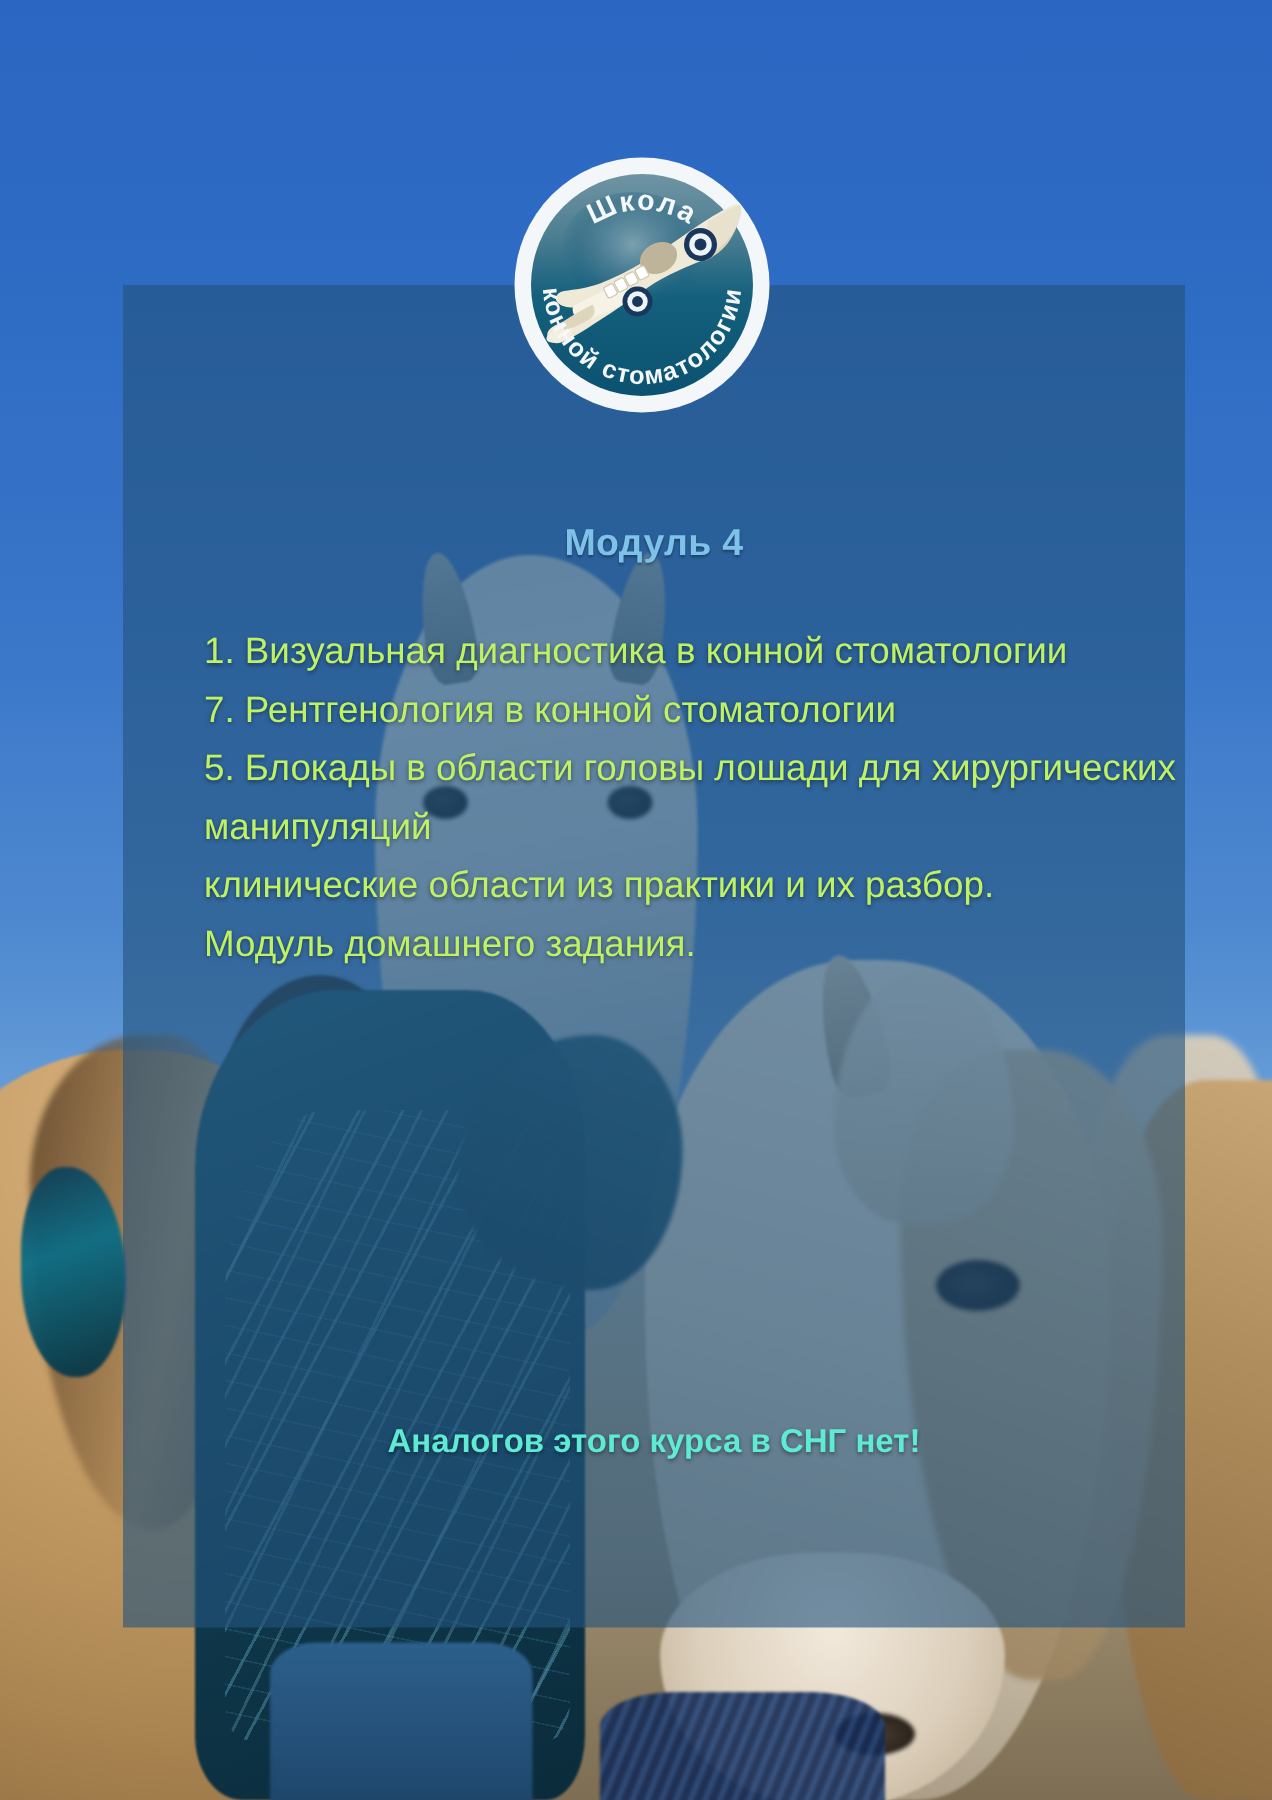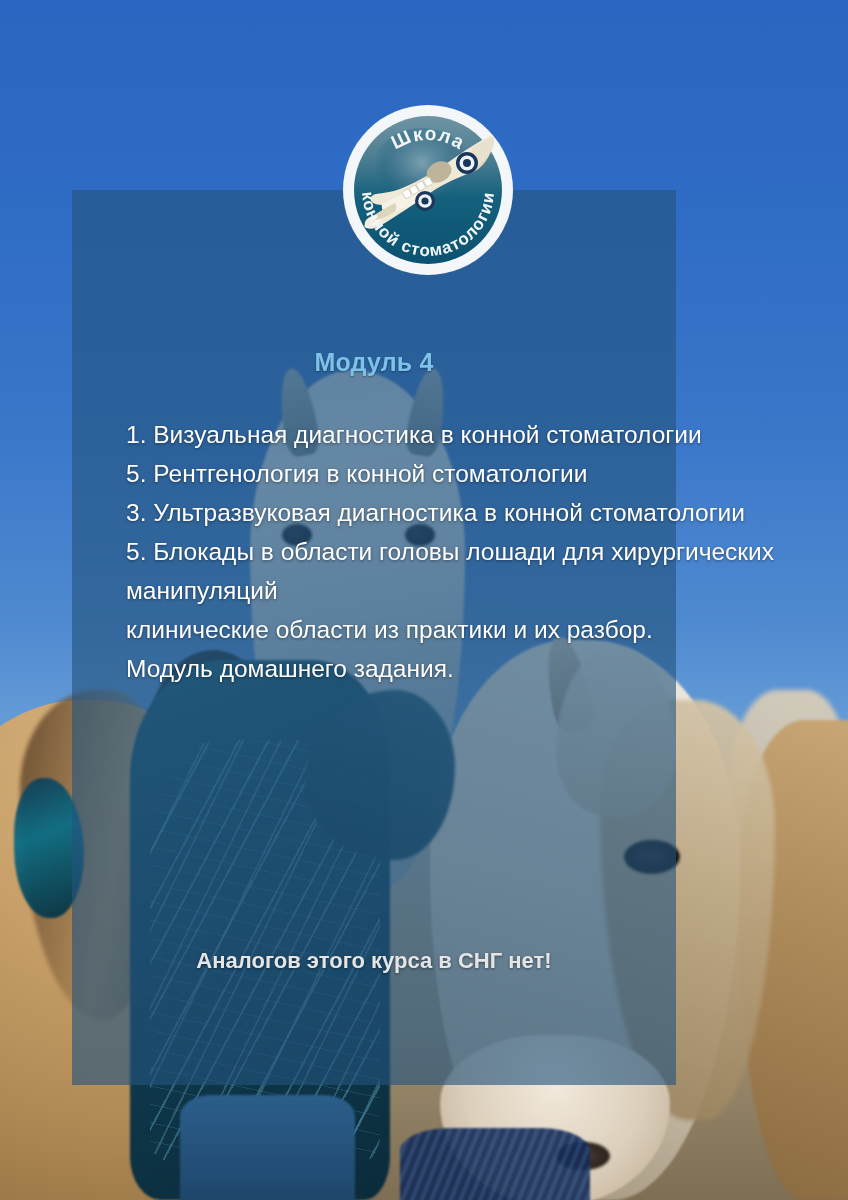--- a/index.html
+++ b/index.html
@@ -249,23 +249,23 @@
     background:
       linear-gradient(180deg, rgba(235,235,232,.55) 0 6px, rgba(0,0,0,0) 6px 22px),
       linear-gradient(180deg, rgba(222,222,218,.45) 0 5px, rgba(0,0,0,0) 5px 24px);
     filter: blur(1.6px);
     opacity: .55;
   }
 
   
   #panel {
     position: absolute;
-    left: 72px;
+    left: 82px;
     top: 190px;
-    width: 604px;
+    width: 708px;
     height: 895px;
     background: rgba(36, 84, 126, 0.62);
     box-sizing: border-box;
     padding: 0;
   }
 
   
   #logo {
     position: absolute;
     left: 342px;
@@ -286,34 +286,34 @@
     font-weight: bold;
     color: #7ec2e9;
     letter-spacing: .2px;
     text-shadow: 0 1px 2px rgba(0,0,0,.35);
   }
   .topics {
     position: absolute;
     left: 54px;
     top: 225px;
     width: 660px;
-    color: #ffffff;
+    color: #bef264;
     font-size: 24.5px;
     line-height: 39px;
     text-shadow: 0 1px 3px rgba(0,0,0,.45);
   }
   .topics div { white-space: normal; }
   .footnote {
     position: absolute;
     left: 0; right: 0;
     top: 758px;
     text-align: center;
     font-size: 22px;
     font-weight: bold;
-    color: #e5e5e5;
+    color: #5eead4;
     text-shadow: 0 1px 3px rgba(0,0,0,.45);
   }
 </style>
 </head>
 <body>
 
 <div id="poster">
 
   <div class="photo">
     <div class="sky"></div>
@@ -348,22 +348,21 @@
     <div class="person-arm"></div>
     <div class="person-jeans"></div>
   </div>
 
   <div id="panel">
 
     <div class="module-title">Модуль 4</div>
 
     <div class="topics">
       <div>1. Визуальная диагностика в конной стоматологии</div>
-      <div>5. Рентгенология в конной стоматологии</div>
-      <div>3. Ультразвуковая диагностика в конной стоматологии</div>
+      <div>7. Рентгенология в конной стоматологии</div>
       <div>5. Блокады в области головы лошади для хирургических манипуляций</div>
       <div>клинические области из практики и их разбор.</div>
       <div>Модуль домашнего задания.</div>
     </div>
 
     <div class="footnote">Аналогов этого курса в СНГ нет!</div>
   </div>
 
   <div id="logo">
     <svg viewBox="0 0 172 172" xmlns="http://www.w3.org/2000/svg">

